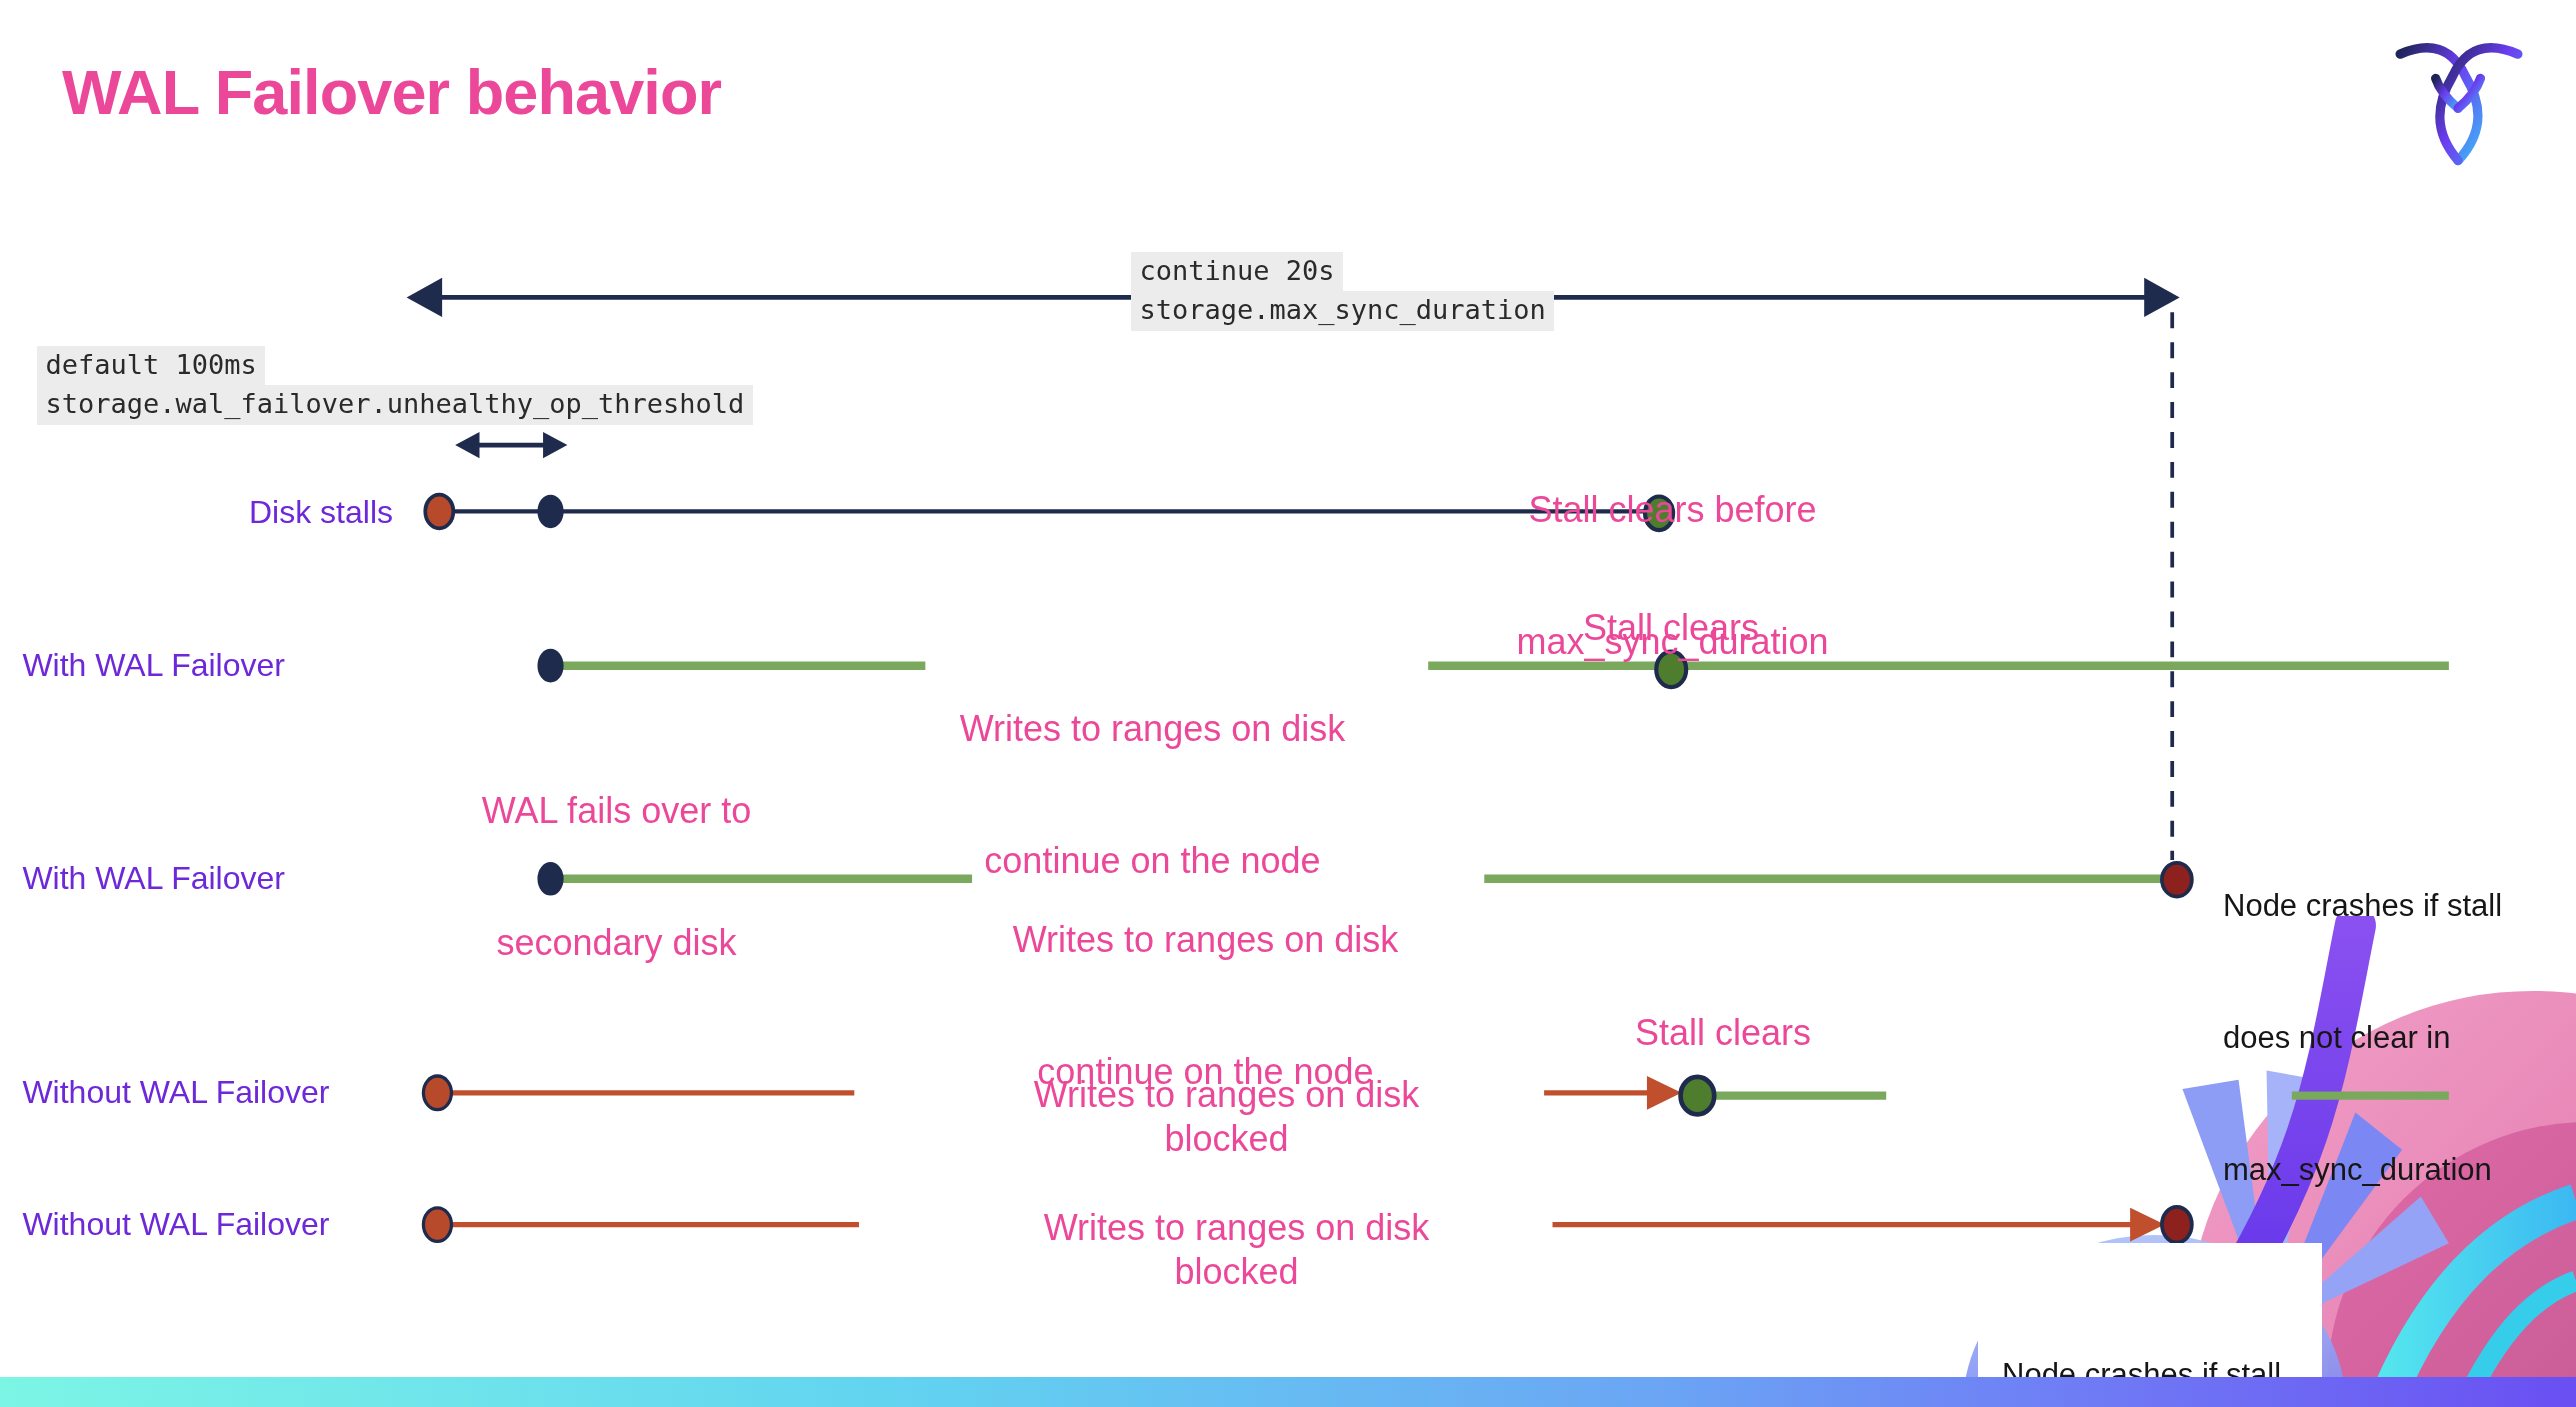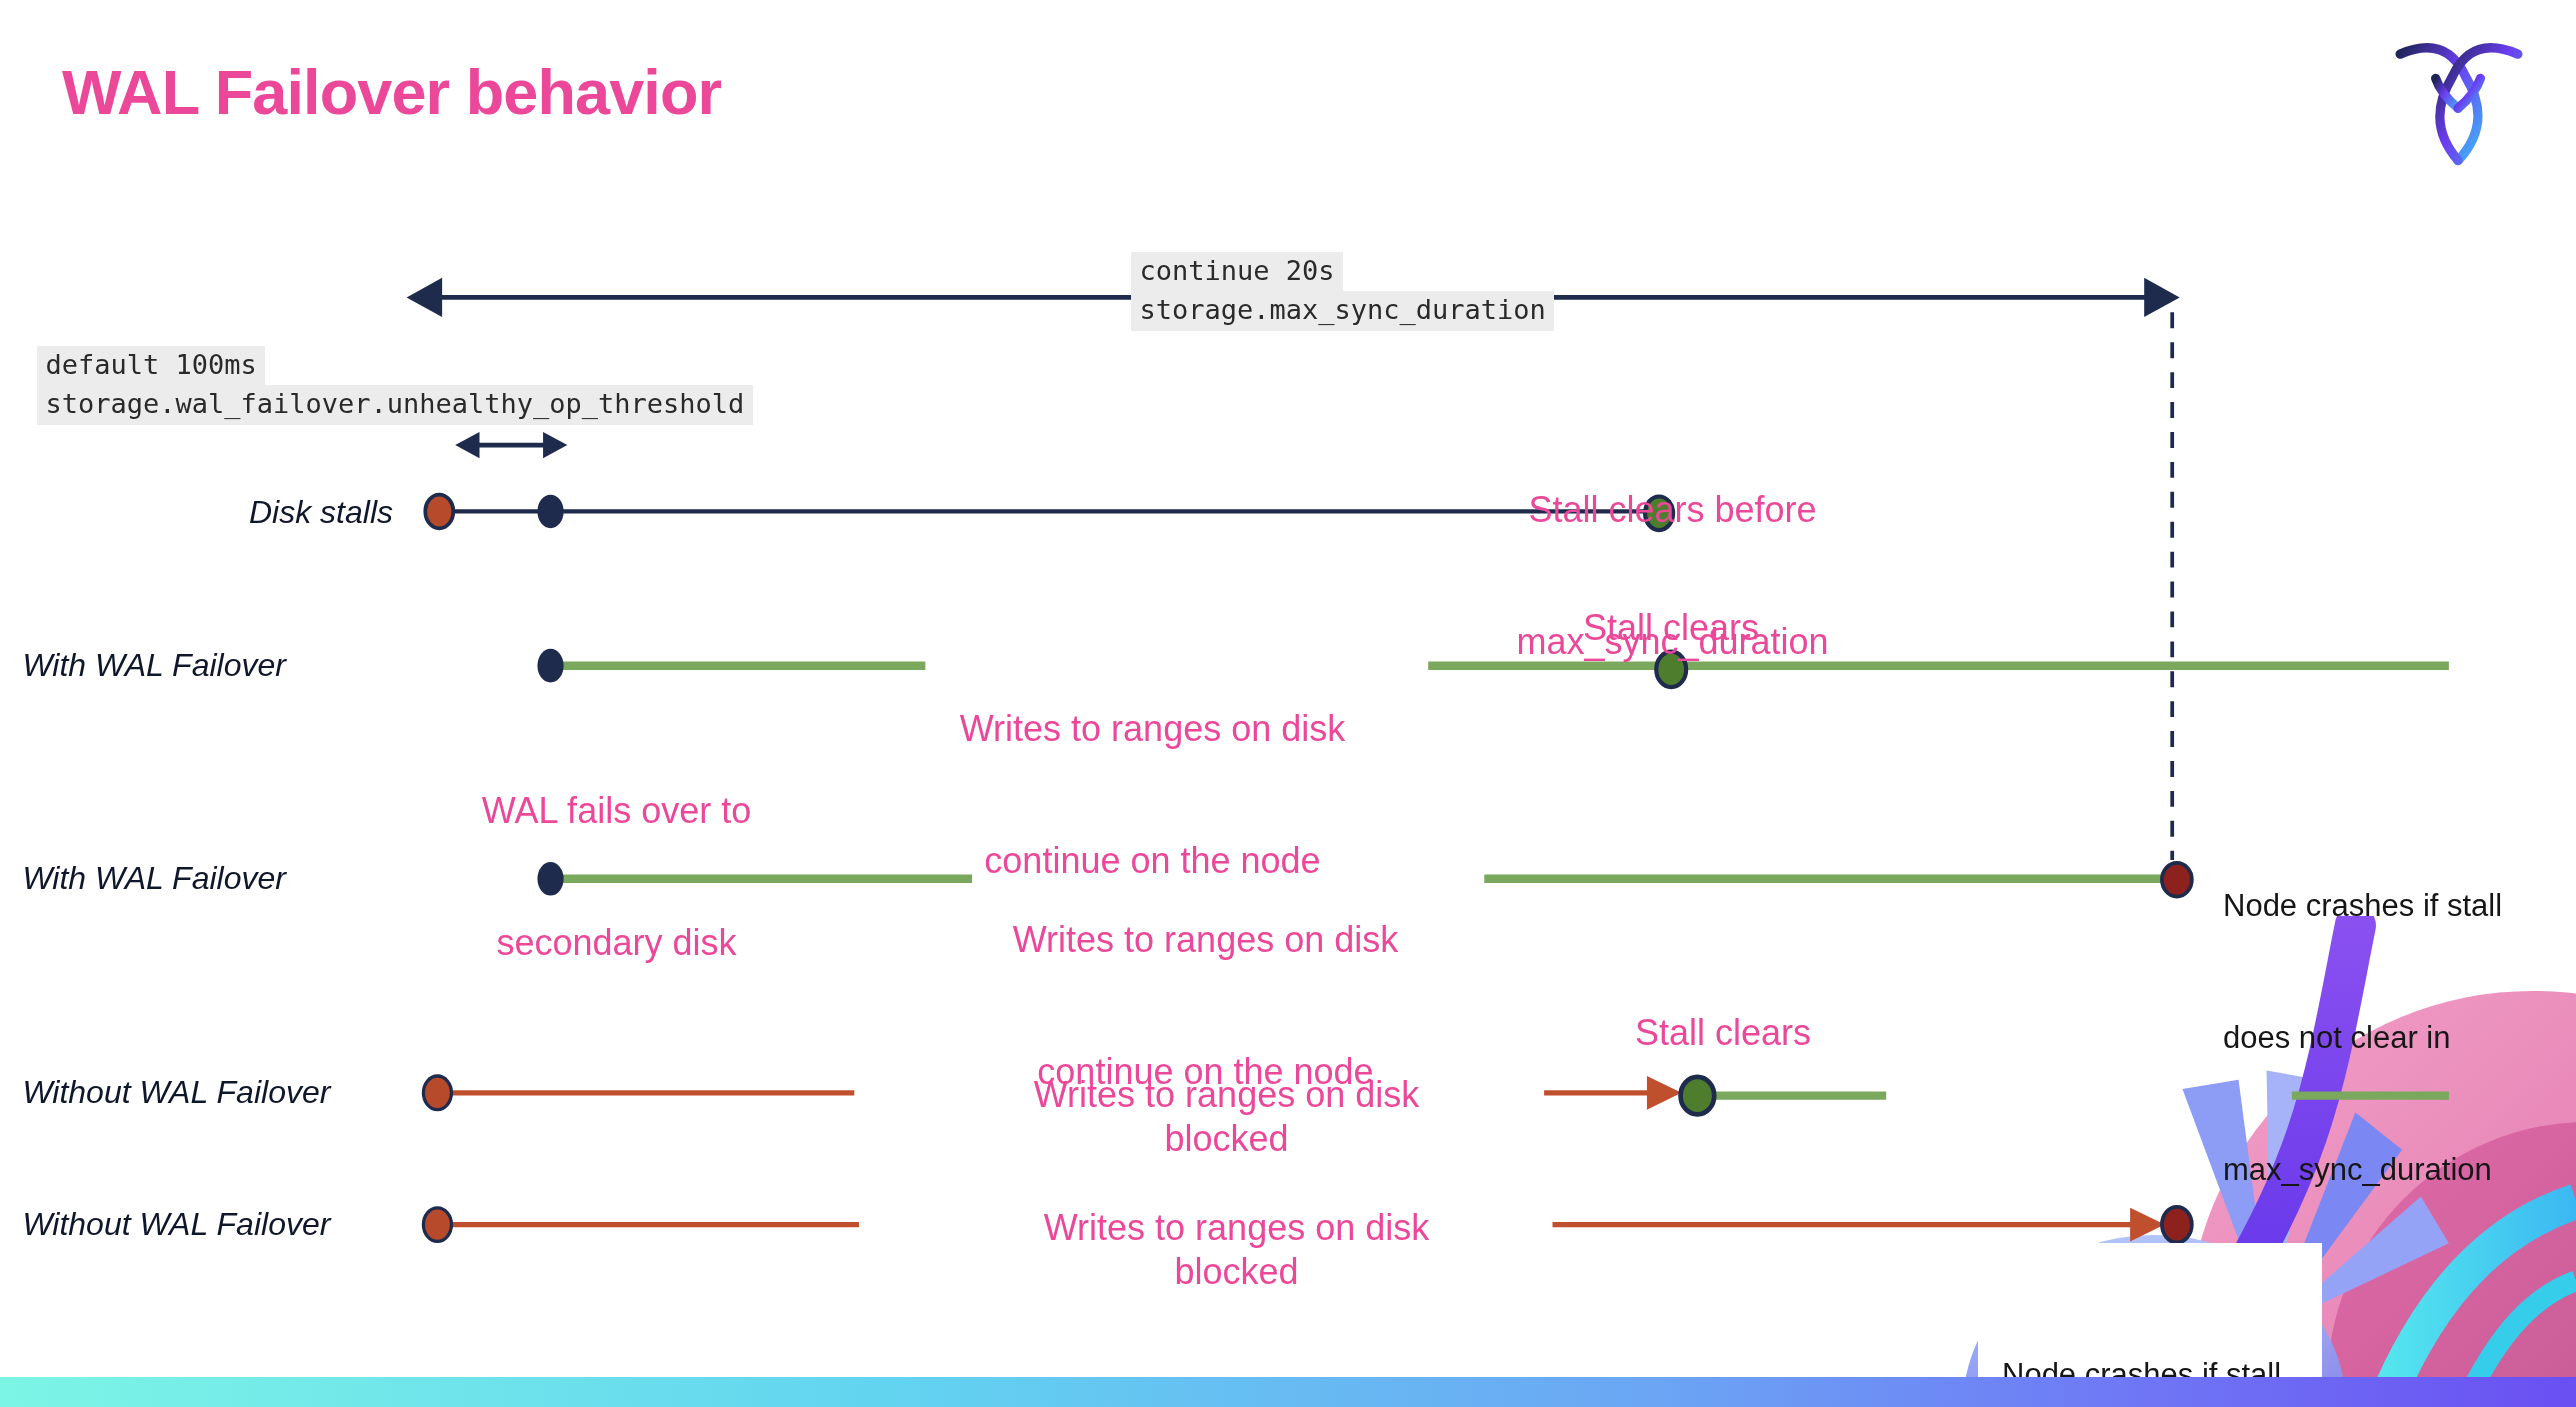--- a/index.html
+++ b/index.html
@@ -1,20 +1,20 @@
 <!DOCTYPE html>
 <html style="font-size:15px"><head>
 <meta charset="utf-8">
 <style>
   html,body{margin:0;padding:0;background:#ffffff;}
   .canvas{position:relative;width:2576px;height:1408px;background:#ffffff;overflow:hidden;
           font-family:"Liberation Sans",sans-serif;color:#161616;}
   .abs{position:absolute;}
   .title{left:62px;top:49px;font-size:63px;font-weight:bold;letter-spacing:-0.9px;color:#ec4899;margin-top:7px;}
-  .rowlbl{font-size:32px;color:#0f172a;font-style:italic;}
+  .rowlbl{font-size:32px;color:#6d28d9;}
   .ann{font-size:36px;line-height:44px;text-align:center;white-space:pre-wrap;color:#ec4899;}
   .ann-left{font-size:31px;line-height:44px;text-align:left;white-space:pre-wrap;color:#161616;}
   .mono{font-family:"DejaVu Sans Mono",monospace;font-size:27px;line-height:32px;color:#2a2a2a;}
   .mono span{display:inline-block;background:#ececec;padding:2.8px 8.4px 4.7px 8.4px;}
   .whitebox{left:1978px;top:1243px;width:344px;height:165px;background:#ffffff;
             padding:22.4px 0 0 24px;box-sizing:border-box;}
   .botbar{left:0;top:1377px;width:2576px;height:31px;
           background:linear-gradient(90deg,#7cf5e5 0%,#62d3f0 35%,#6ba4f4 65%,#6f79f5 82%,#6a4ff2 100%);}
   svg{display:block;}
   .layer{position:absolute;left:0;top:0;pointer-events:none;}

